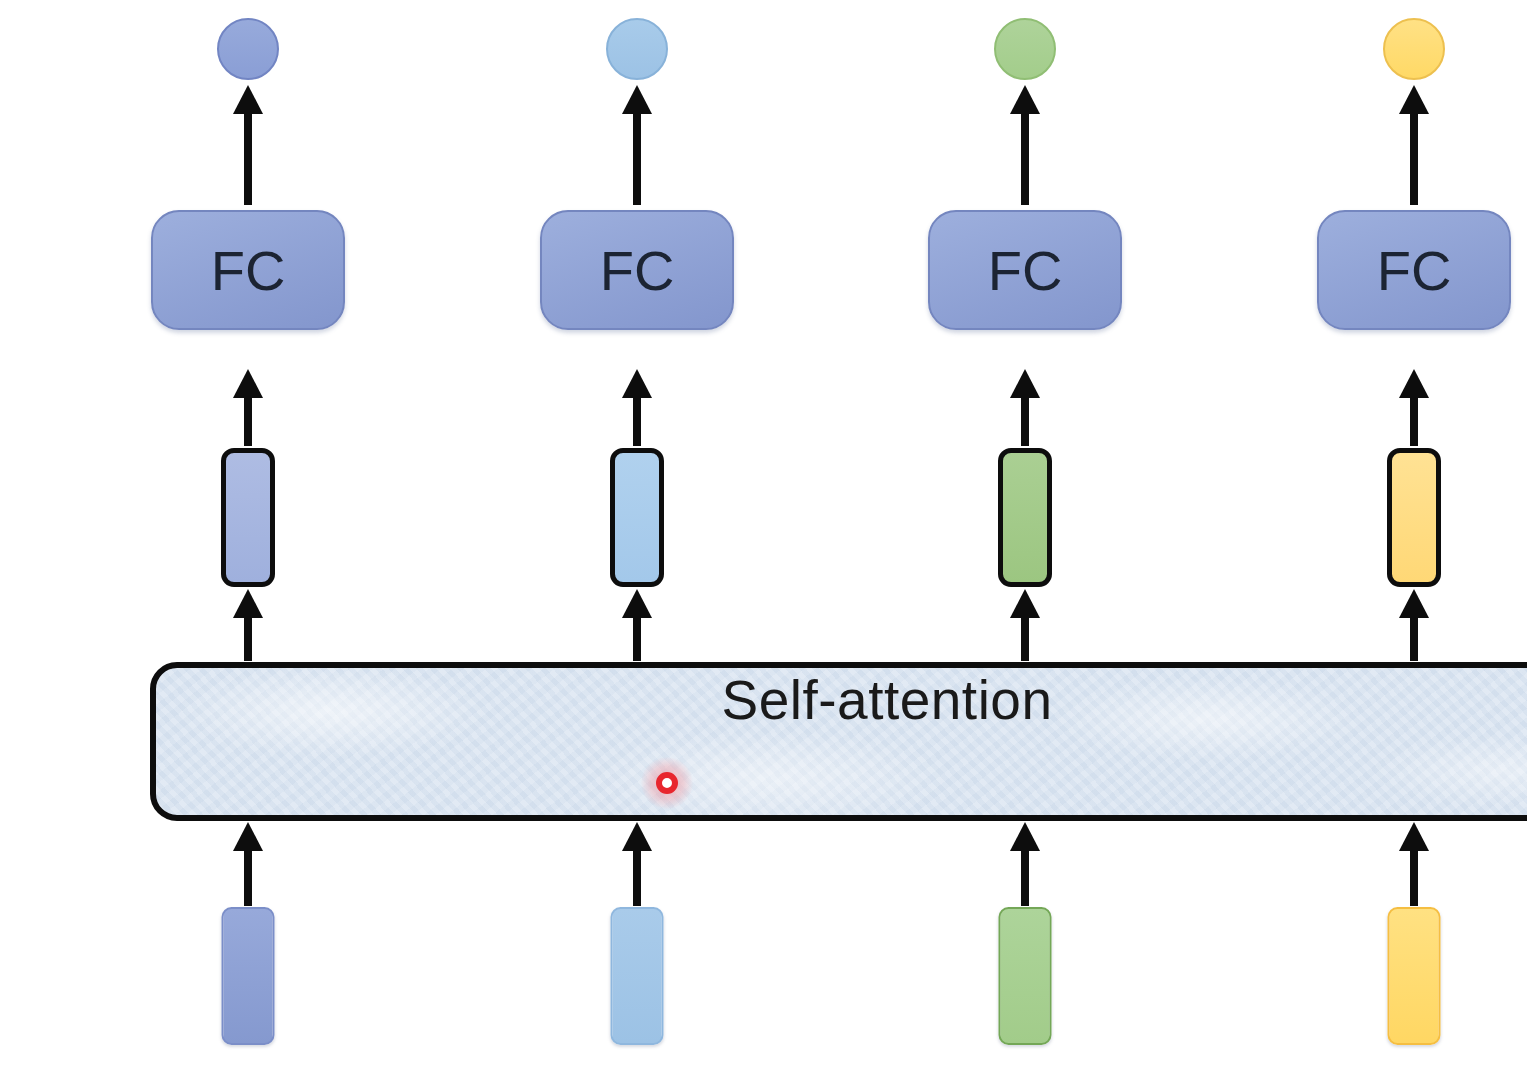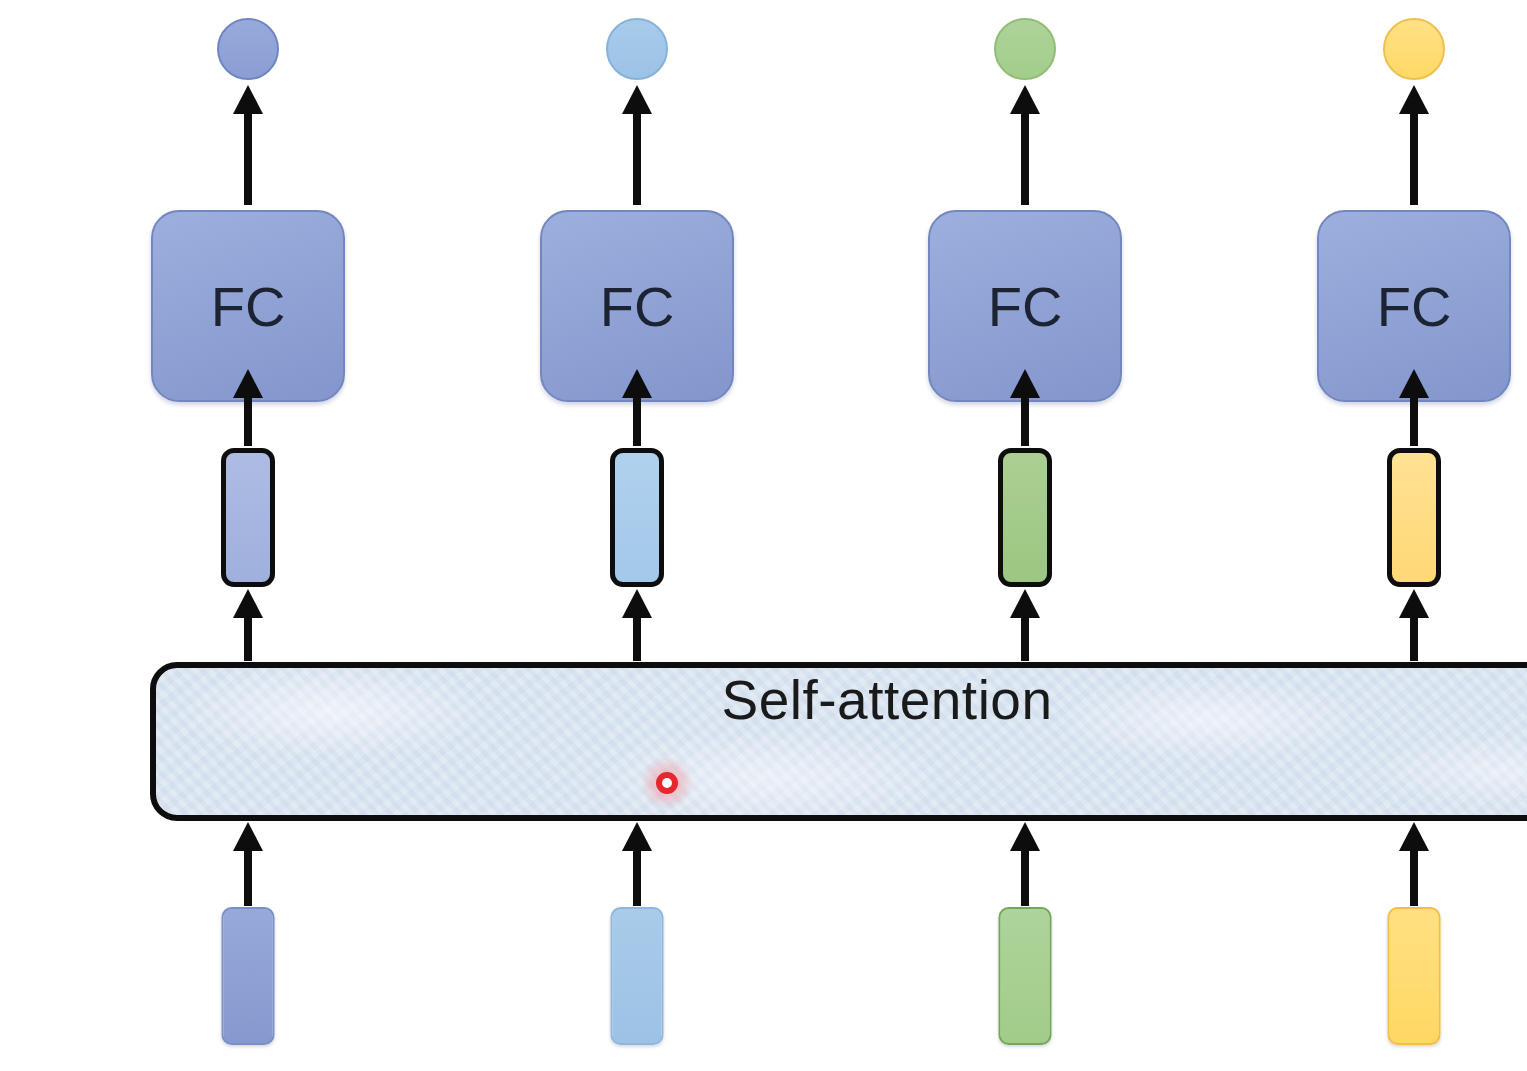--- a/index.html
+++ b/index.html
@@ -43,21 +43,21 @@
   }
   .arrow .stem { width: 8px; flex: 1; background: var(--arrow); }
   .arrow-a1 { top: 85px;  height: 120px; }
   .arrow-a2 { top: 369px; height: 77px;  }
   .arrow-a3 { top: 589px; height: 72px;  }
   .arrow-a4 { top: 822px; height: 84px;  }
 
   
   .fc {
     position: absolute; top: 210px; left: 0; transform: translateX(-50%);
-    width: 194px; height: 192px; border-radius: 28px;
+    width: 194px; height: 120px; border-radius: 28px;
     border: 2px solid var(--fcBorder); box-sizing: border-box;
     background: linear-gradient(160deg, var(--fcFillTop), var(--fcFillBottom));
     display: flex; align-items: center; justify-content: center;
     font-size: 56px; color: var(--fcText);
     box-shadow: 0 3px 4px rgba(70, 90, 140, 0.25);
   }
 
   
   .midvec {
     position: absolute; top: 448px; left: 0; transform: translateX(-50%);

